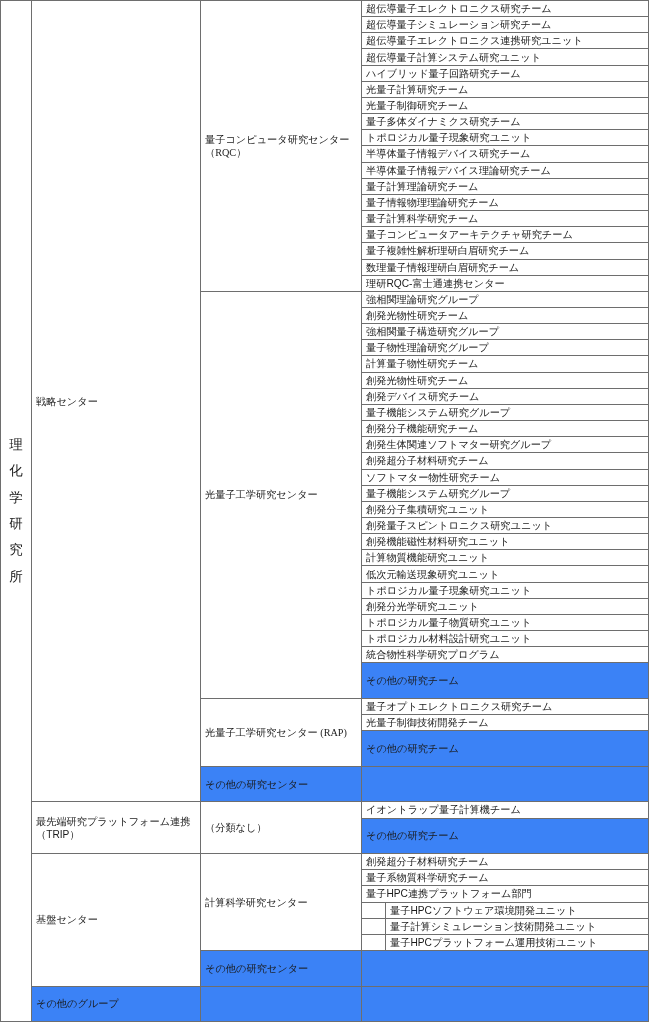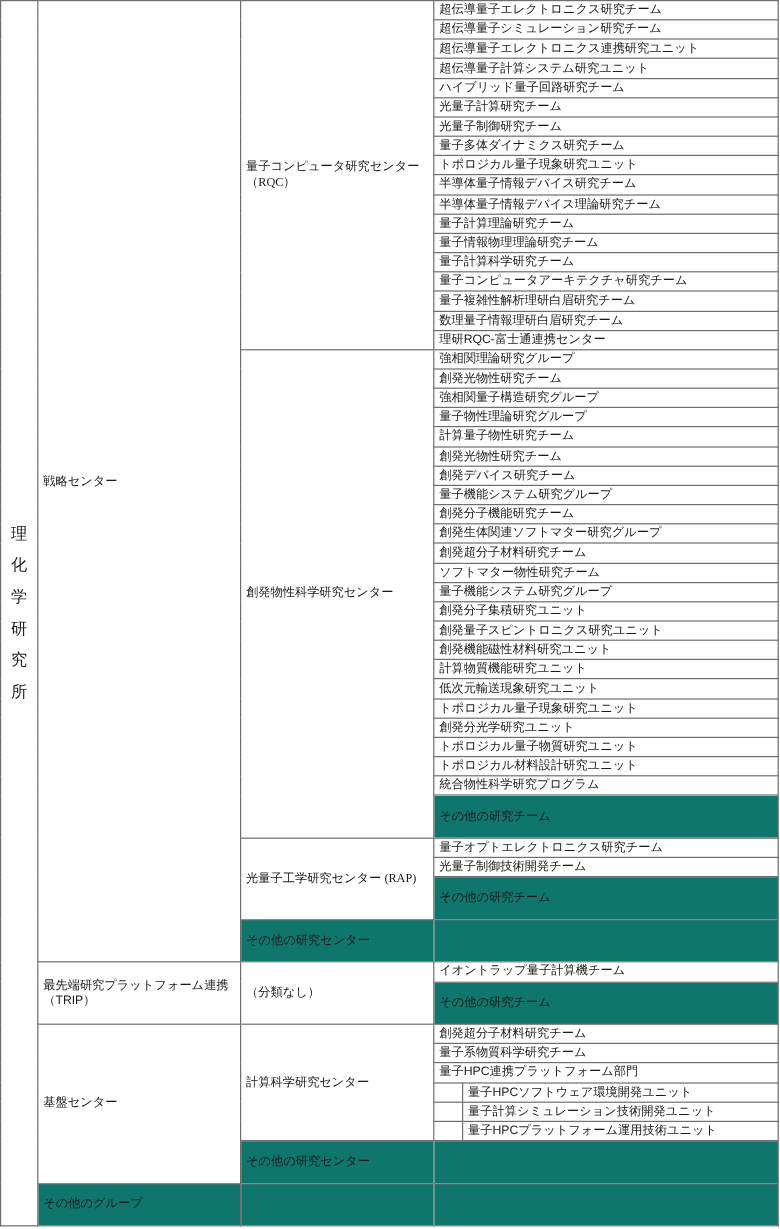--- a/index.html
+++ b/index.html
@@ -71,21 +71,21 @@
     vertical-align: middle;
     font-family: Liberation Serif, serif;
   }
   tr.ctr-start > td.ctr-cell,
   tr.ctr-start > td.team-cell,
   tr.ctr-start > td.indent-cell { border-top: 1.1px solid #3a3a3a; }
 
   td.team-cell { vertical-align: middle; }
   td.indent-cell { padding: 0; }
 
-  .shaded { background: #0f766e; }
+  .shaded { background: #3b82f6; }
 
   .two-line { white-space: pre-line; }
 </style>
 </head>
 <body>
 
 <table id="org-table">
   <colgroup>
     <col class="c-inst">
     <col class="c-cat">
@@ -151,21 +151,21 @@
       <tr style="height: 16.1709px;">
         <td class="team-cell" colspan="2">量子複雑性解析理研白眉研究チーム</td>
       </tr>
       <tr style="height: 16.1709px;">
         <td class="team-cell" colspan="2">数理量子情報理研白眉研究チーム</td>
       </tr>
       <tr style="height: 16.1709px;">
         <td class="team-cell" colspan="2">理研RQC-富士通連携センター</td>
       </tr>
       <tr class="ctr-start" style="height: 16.1709px;">
-        <td class="ctr-cell two-line" rowspan="24">創発物性科学研究センター</td>
+        <td class="ctr-cell two-line" rowspan="24">光量子工学研究センター</td>
         <td class="team-cell" colspan="2">強相関理論研究グループ</td>
       </tr>
       <tr style="height: 16.1709px;">
         <td class="team-cell" colspan="2">創発光物性研究チーム</td>
       </tr>
       <tr style="height: 16.1709px;">
         <td class="team-cell" colspan="2">強相関量子構造研究グループ</td>
       </tr>
       <tr style="height: 16.1709px;">
         <td class="team-cell" colspan="2">量子物性理論研究グループ</td>

